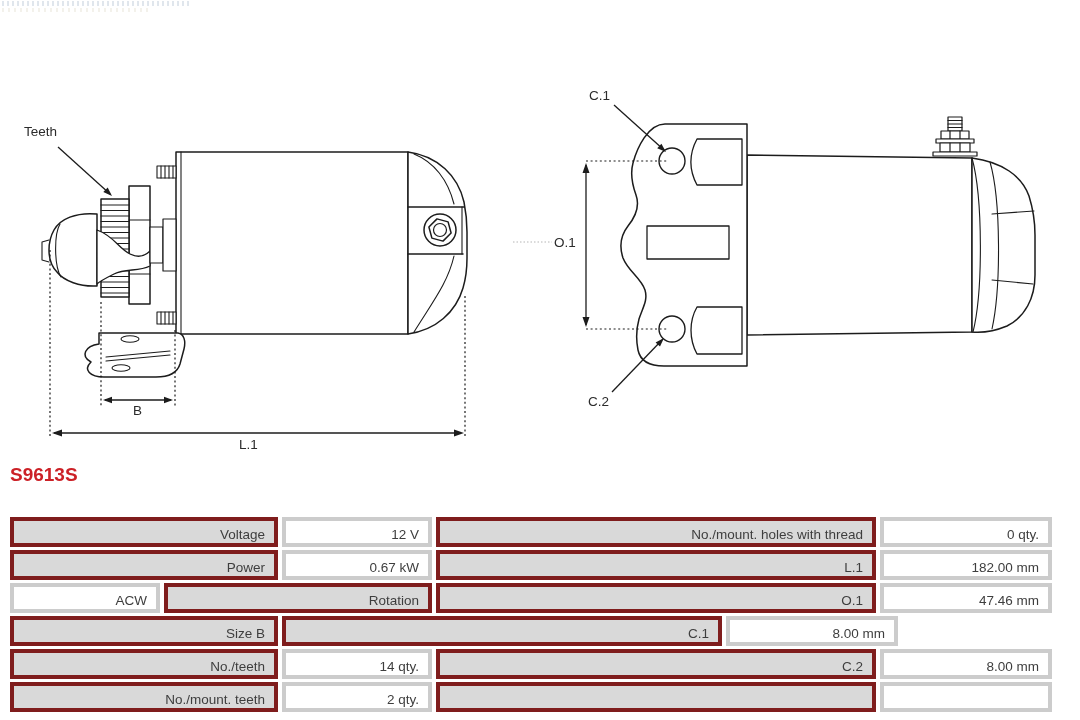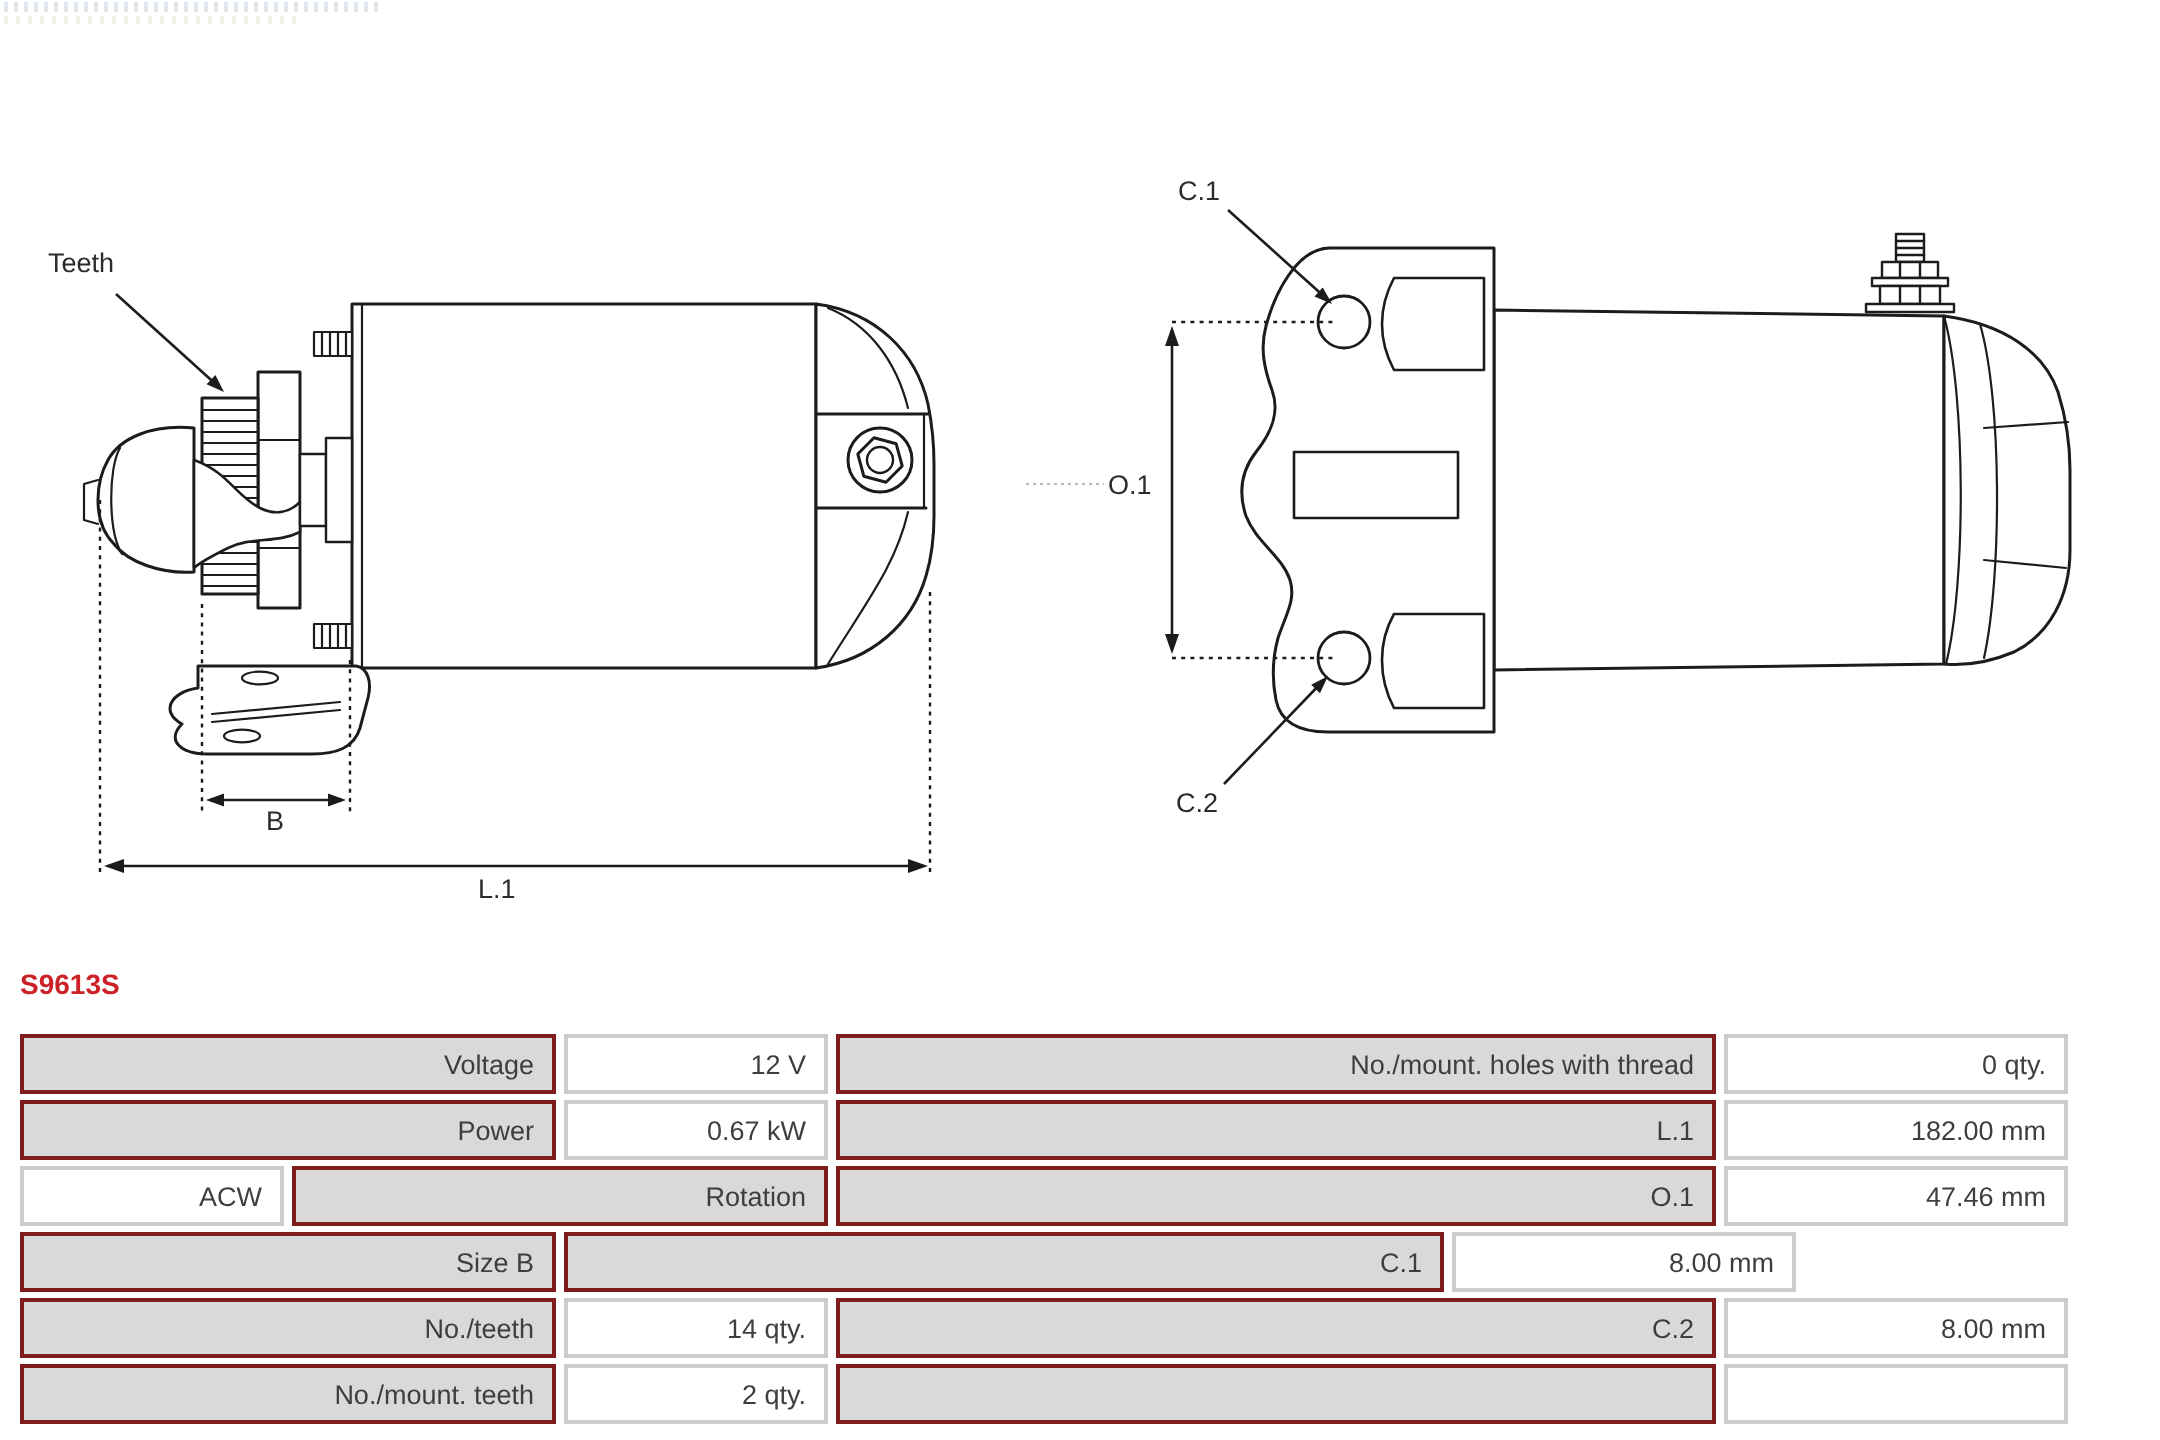--- a/index.html
+++ b/index.html
@@ -6,28 +6,28 @@
   .page{position:relative;width:1080px;height:720px;background:#fff;overflow:hidden;
         font-family:"Liberation Sans",sans-serif;}
   .artifact{position:absolute;left:2px;top:1px;width:190px;height:5px;
     background:repeating-linear-gradient(90deg,#c7d2de 0 2px,rgba(255,255,255,0) 2px 5px);
     opacity:.55;}
   .artifact2{position:absolute;left:2px;top:8px;width:150px;height:4px;
     background:repeating-linear-gradient(90deg,#e4e0d2 0 2px,rgba(255,255,255,0) 2px 6px);
     opacity:.45;}
   .drawing{position:absolute;left:0;top:0;width:1080px;height:470px;}
   .lbl{font:13.5px "Liberation Sans",sans-serif;fill:#2b2b2b;}
-  .part-number{position:absolute;left:10px;top:484px;font-size:14px;font-weight:bold;text-align:center;}
+  .part-number{position:absolute;left:10px;top:464px;font-size:19px;font-weight:bold;text-align:center;}
   .spec-table{position:absolute;left:10px;top:517px;width:1050px;}
   .spec-row{display:flex;gap:4px;margin-bottom:3px;}
-  .cell{box-sizing:border-box;height:30px;line-height:28px;border:2px solid #7f1d1d;
+  .cell{box-sizing:border-box;height:30px;line-height:28px;border:4px solid #7f1d1d;
         font-size:13.5px;color:#3e3e3e;text-align:right;padding-right:9px;overflow:hidden;}
   .cell.lab{background:#d9d9d9;}
   .cell.val{background:#ffffff;border-color:#cccccc;}
-  .c1{width:268px;} .c2{width:132px;} .c3{width:440px;} .c4{width:172px;}
+  .c1{width:268px;} .c2{width:150px;} .c3{width:440px;} .c4{width:172px;}
 </style>
 </head>
 <body>
 
 <div class="page">
 
   <div class="artifact"></div>
   <div class="artifact2"></div>
 
   <svg class="drawing" viewBox="0 0 1080 470">

